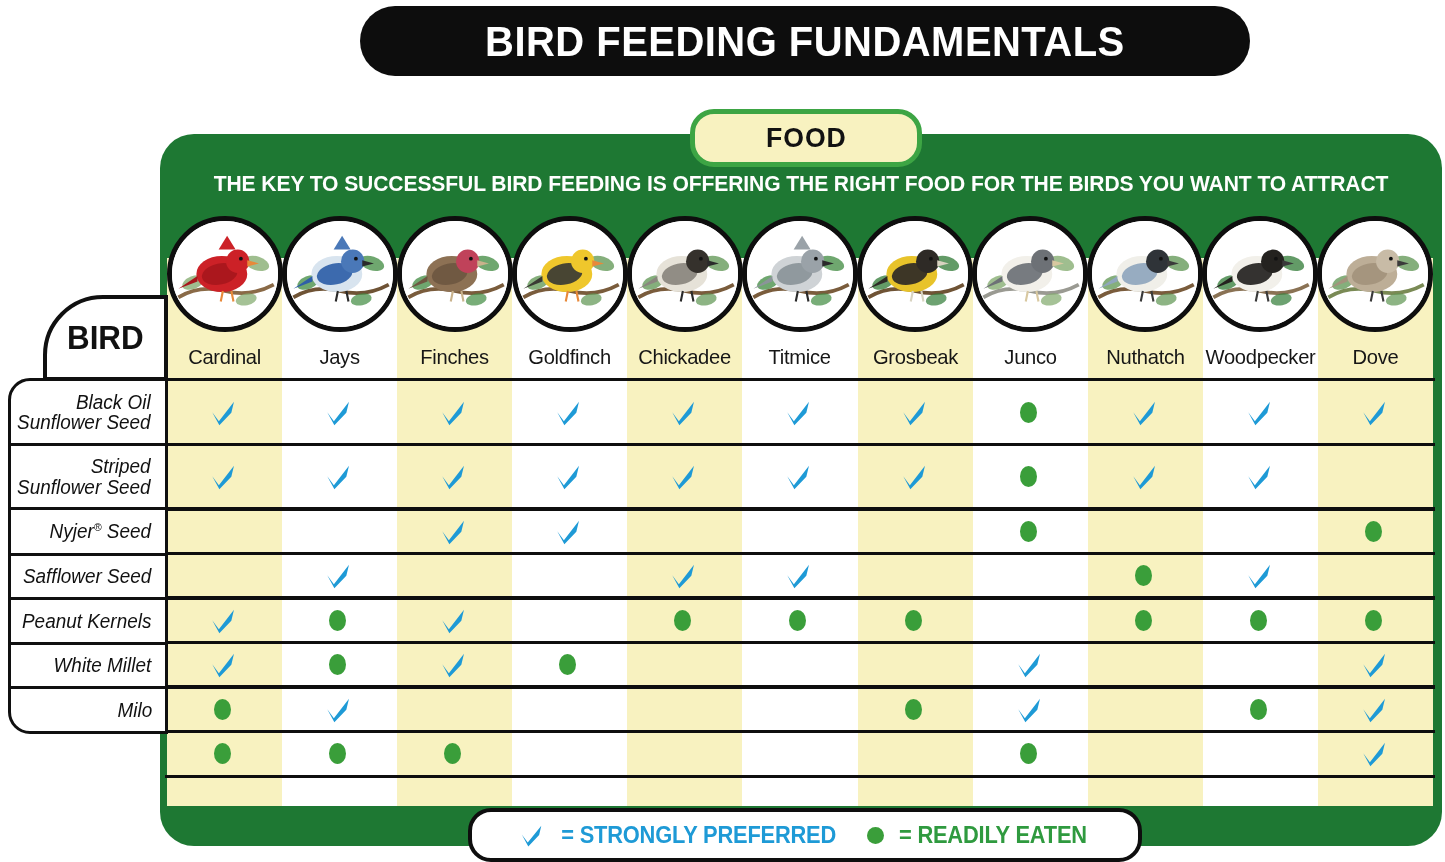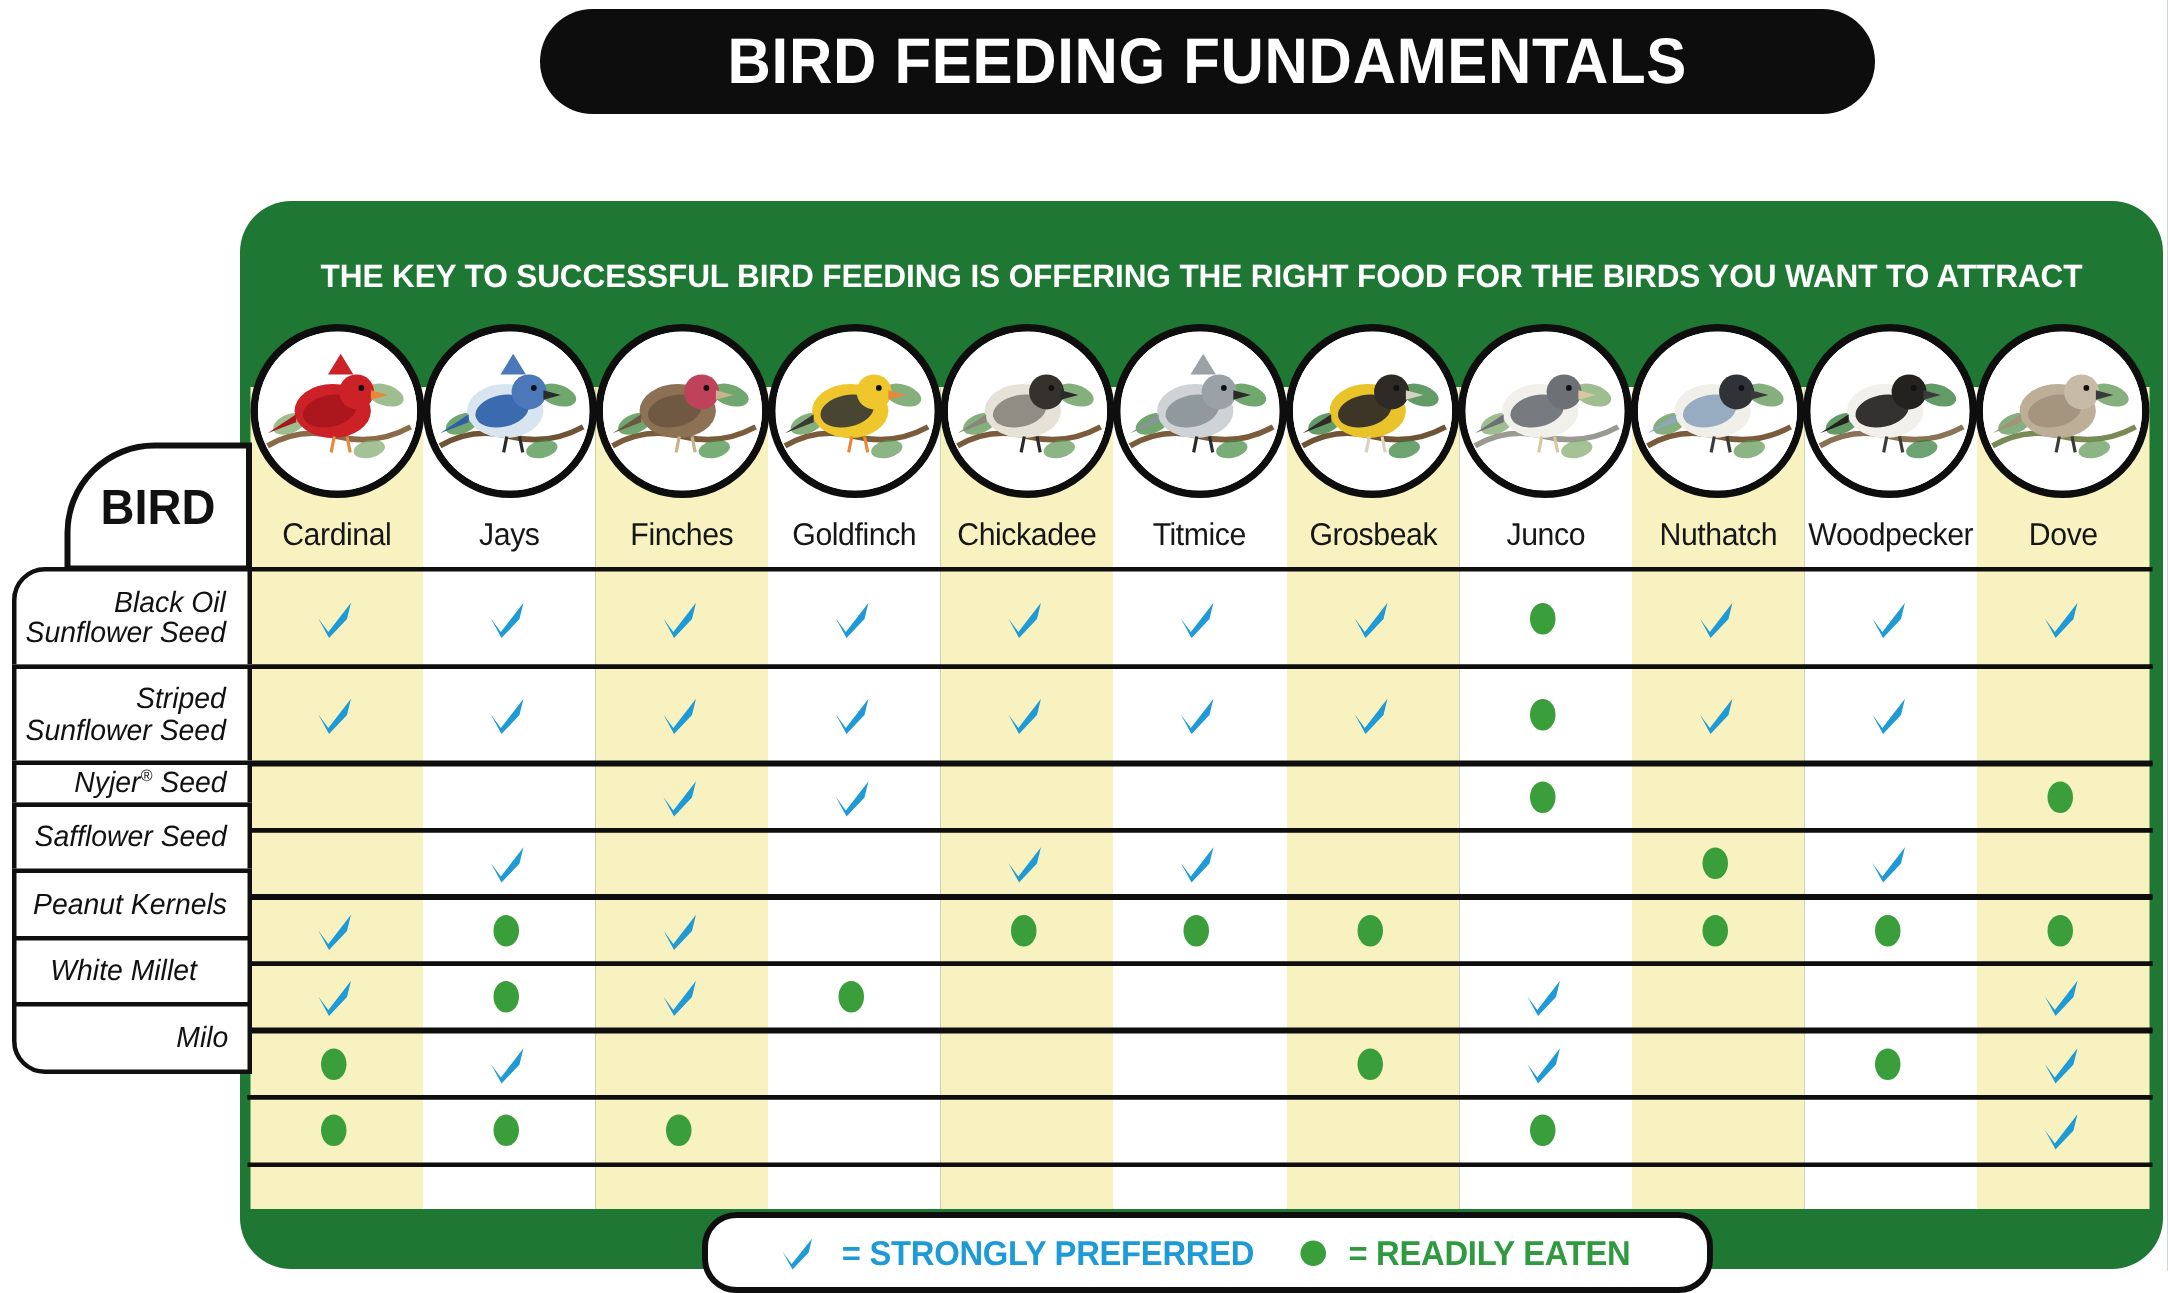--- a/index.html
+++ b/index.html
@@ -125,20 +125,23 @@
       <div class="strip" style="left: 345.273px; width: 115.091px; background: rgb(255, 255, 255);"></div>
       <div class="strip" style="left: 460.364px; width: 115.091px; background: rgb(248, 242, 192);"></div>
       <div class="strip" style="left: 575.455px; width: 115.091px; background: rgb(255, 255, 255);"></div>
       <div class="strip" style="left: 690.545px; width: 115.091px; background: rgb(248, 242, 192);"></div>
       <div class="strip" style="left: 805.636px; width: 115.091px; background: rgb(255, 255, 255);"></div>
       <div class="strip" style="left: 920.727px; width: 115.091px; background: rgb(248, 242, 192);"></div>
       <div class="strip" style="left: 1035.82px; width: 115.091px; background: rgb(255, 255, 255);"></div>
       <div class="strip" style="left: 1150.91px; width: 115.091px; background: rgb(248, 242, 192);"></div>
     </div>
 
+  <div class="food-pill">
+    <span>FOOD</span>
+  </div>
 
   <div class="subtitle">THE KEY TO SUCCESSFUL BIRD FEEDING IS OFFERING THE RIGHT FOOD FOR THE BIRDS YOU WANT TO ATTRACT</div>
 
   <div class="circles" id="circles">
       <div class="circ" style="left: 6.54545px;">
   <svg viewBox="0 0 100 100" preserveAspectRatio="xMidYMid slice" aria-hidden="true">
     <rect width="100" height="100" fill="#ffffff"></rect>
     <path d="M6 72 Q26 60 50 66 Q74 72 96 60" stroke="#8a6a47" stroke-width="3.5" fill="none"></path>
     <ellipse cx="20" cy="58" rx="11" ry="6" fill="#7fa86a" opacity=".75" transform="rotate(-22 20 58)"></ellipse>
     <ellipse cx="80" cy="40" rx="12" ry="6.5" fill="#7fa86a" opacity=".75" transform="rotate(18 80 40)"></ellipse>
@@ -365,30 +368,30 @@
     <span>BIRD</span>
   </div>
 
   <div class="rowlabels" id="rowlabels">
       <div class="rowlabel" style="height: 68px;">
         <span>Black Oil<br>Sunflower Seed</span>
       </div>
       <div class="rowlabel" style="height: 68px;">
         <span>Striped<br>Sunflower Seed</span>
       </div>
-      <div class="rowlabel" style="height: 31px;">
+      <div class="rowlabel" style="height: 49px;">
         <span>Nyjer<sup>®</sup> Seed</span>
       </div>
       <div class="rowlabel" style="height: 48px;">
         <span>Safflower Seed</span>
       </div>
       <div class="rowlabel" style="height: 48px;">
         <span>Peanut Kernels</span>
       </div>
-      <div class="rowlabel" style="height: 48px; justify-content: center;">
+      <div class="rowlabel" style="height: 48px;">
         <span>White Millet</span>
       </div>
       <div class="rowlabel" style="height: 48px;">
         <span>Milo</span>
       </div>
     </div>
 
   <div class="grid" id="grid">
       <div class="gridrow" style="height: 68px;">
         <div class="cell" style="width: 115.091px; height: 100%;">

